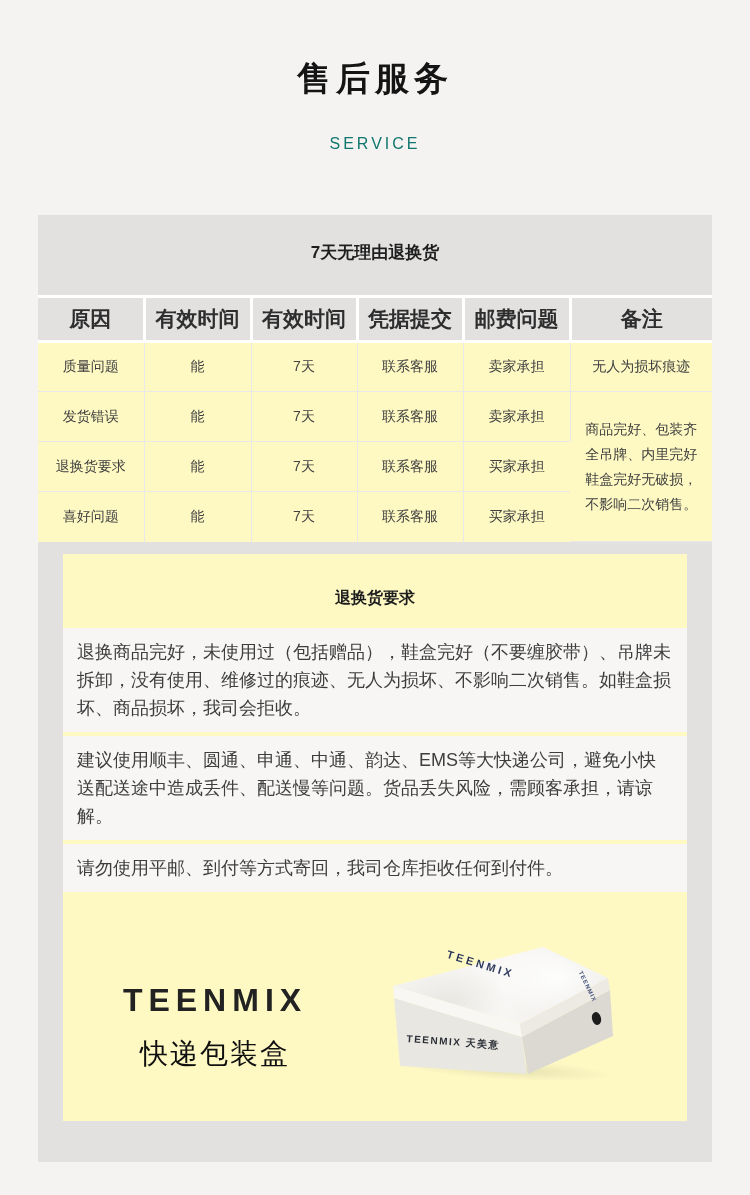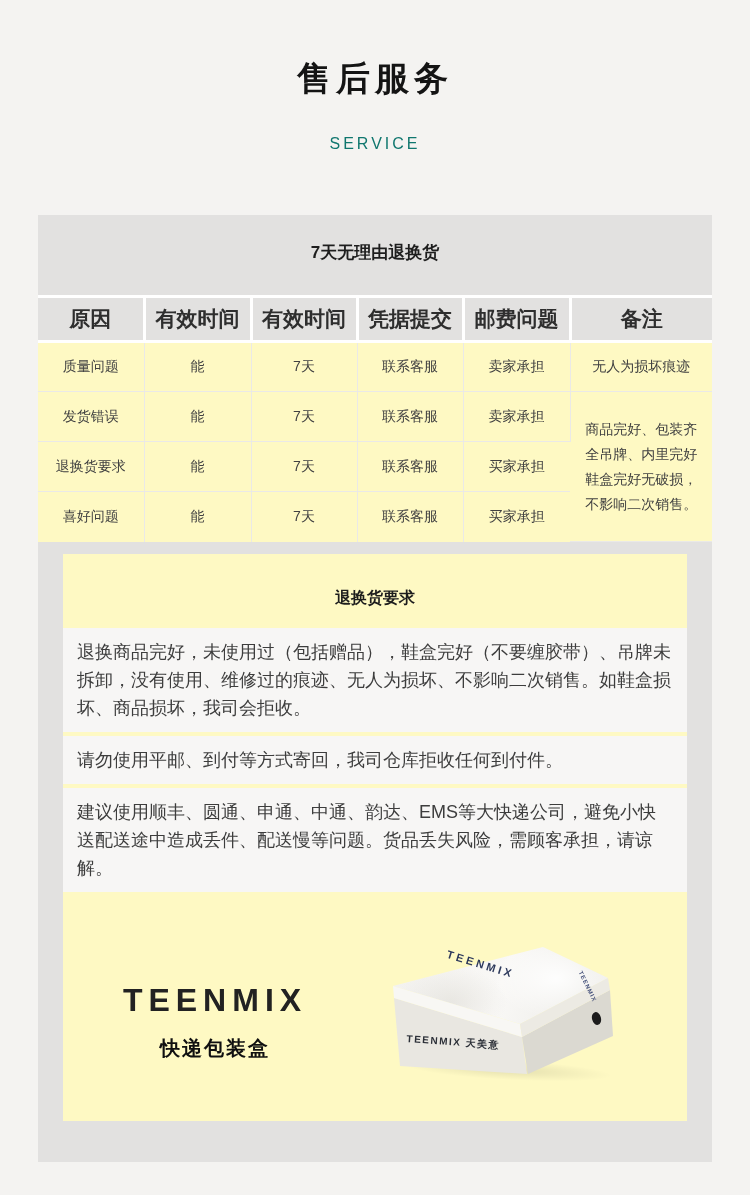--- a/index.html
+++ b/index.html
@@ -41,21 +41,21 @@
   .req-title { padding-top: 34px; height: 74px; text-align: center; font-size: 16px; font-weight: bold; color: #1d1d1d; }
   .req-block {
     background: #f7f6f5; margin-bottom: 4px; padding: 10px 14px;
     font-size: 18px; line-height: 28px; color: #3d3d3d; text-align: left;
   }
 
   
   .brand-row { position: relative; height: 225px; }
   .brand-left { position: absolute; left: 52px; top: 86px; width: 200px; text-align: center; }
   .brand-logo { font-size: 32px; letter-spacing: 6px; font-weight: 600; color: #222; }
-  .brand-caption { margin-top: 16px; font-size: 20px; font-weight: bold; letter-spacing: 2px; color: #101010; }
+  .brand-caption { margin-top: 16px; font-size: 28px; font-weight: normal; letter-spacing: 2px; color: #101010; }
 
   .shoebox { position: absolute; left: 328px; top: 44px; width: 230px; height: 150px; }
   .face { position: absolute; left: 0; top: 0; width: 230px; height: 150px; }
   .box-shadow {
     position: absolute; left: 12px; top: 120px; width: 210px; height: 20px;
     background: radial-gradient(ellipse at center, rgba(0,0,0,0.10), rgba(0,0,0,0) 70%);
     transform: rotate(3deg);
   }
   .lid-top {
     clip-path: polygon(2px 46px, 152px 7px, 217px 38px, 129px 84px);
@@ -142,22 +142,22 @@
         <td>7天</td>
         <td>联系客服</td>
         <td>买家承担</td>
       </tr>
     </tbody>
   </table>
 
   <div class="panel">
     <div class="req-title">退换货要求</div>
     <div class="req-block">退换商品完好，未使用过（包括赠品），鞋盒完好（不要缠胶带）、吊牌未拆卸，没有使用、维修过的痕迹、无人为损坏、不影响二次销售。如鞋盒损坏、商品损坏，我司会拒收。</div>
+    <div class="req-block">建议使用顺丰、圆通、申通、中通、韵达、EMS等大快递公司，避免小快送配送途中造成丢件、配送慢等问题。货品丢失风险，需顾客承担，请谅解。</div>
     <div class="req-block">请勿使用平邮、到付等方式寄回，我司仓库拒收任何到付件。</div>
-    <div class="req-block">建议使用顺丰、圆通、申通、中通、韵达、EMS等大快递公司，避免小快送配送途中造成丢件、配送慢等问题。货品丢失风险，需顾客承担，请谅解。</div>
 
     <div class="brand-row">
       <div class="brand-left">
         <div class="brand-logo">TEENMIX</div>
         <div class="brand-caption">快递包装盒</div>
       </div>
 
       <div class="shoebox">
         <div class="box-shadow"></div>
         <div class="face box-front"></div>

